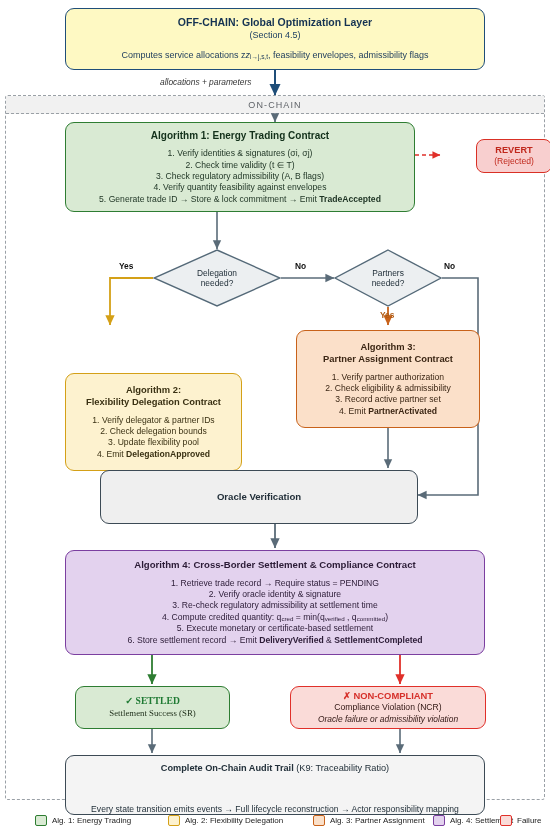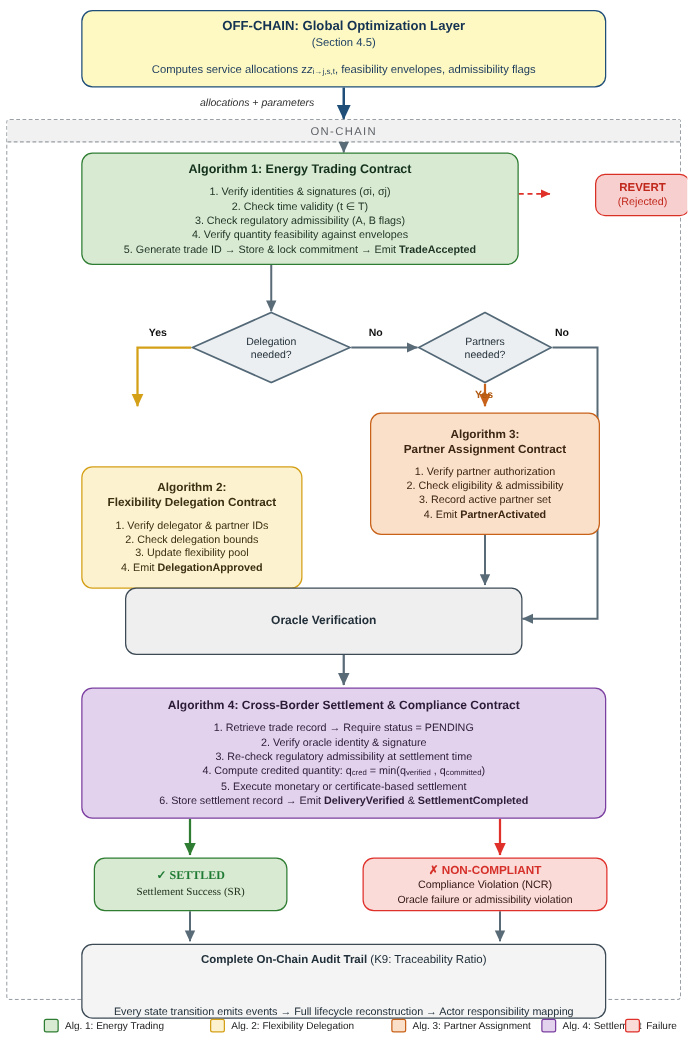--- a/index.html
+++ b/index.html
@@ -105,21 +105,21 @@
   .settled .title{font-size:9.6px;color:#1f7a33;font-weight:bold;}
   .settled .sub{font-size:8.8px;color:#23331f;}
 
   .noncompliant{
     background:#fadbd8;
     border:1.7px solid #e0302a;
     color:#3b1512;
   }
   .noncompliant .title{font-size:9.4px;color:#d6302a;font-weight:bold;}
   .noncompliant .sub{font-size:8.6px;color:#301613;}
-  .noncompliant .ital{font-size:8.4px;color:#301613;}
+  .noncompliant .ital{font-size:8.4px;font-style:italic;color:#301613;}
 
   .audit{
     background:#f4f4f4;
     border:1.6px solid #3c4a55;
     color:#22303a;
   }
   .audit .title{font-size:9.2px;}
   .audit .lines{font-size:8.6px;margin-top:0;}
 
   

